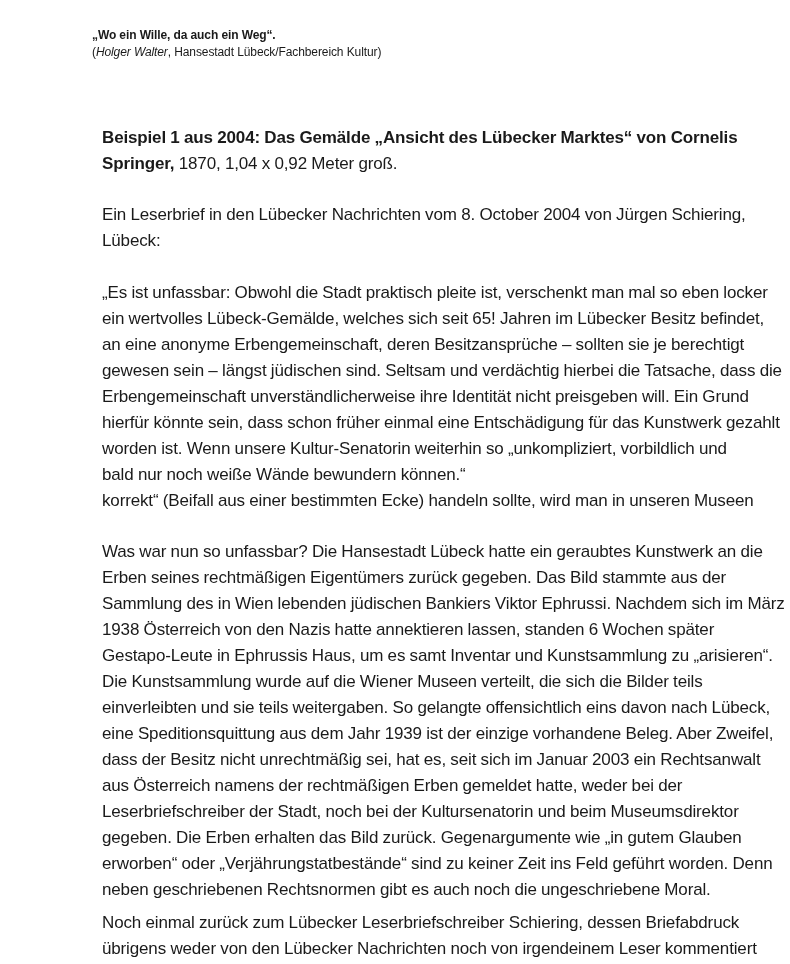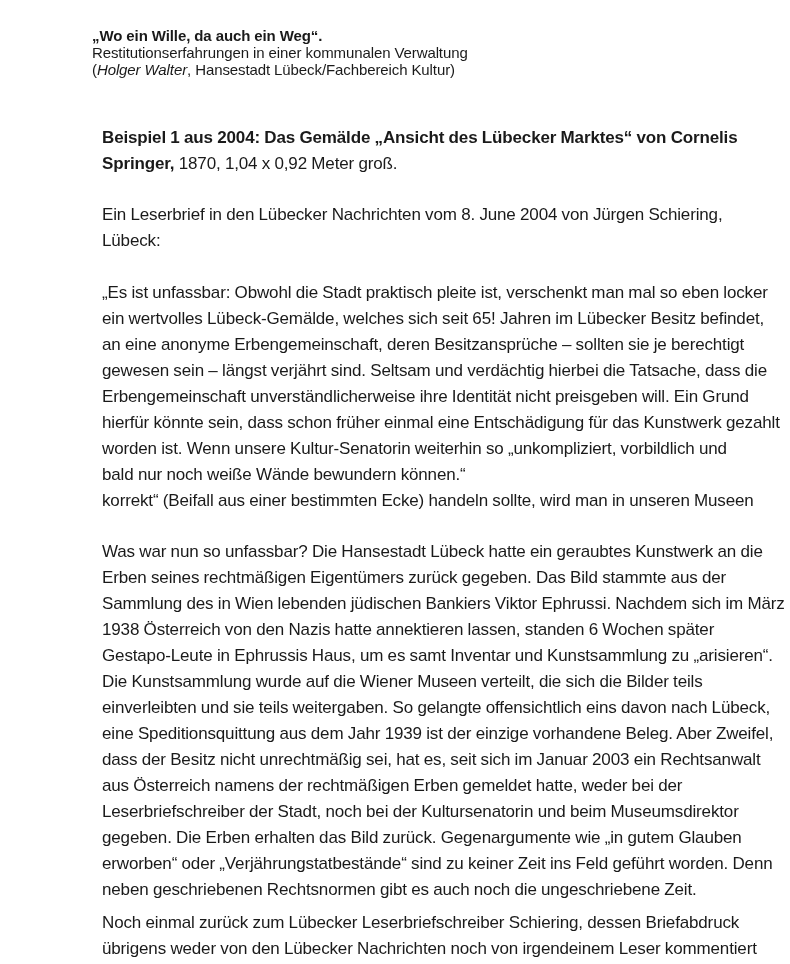--- a/index.html
+++ b/index.html
@@ -18,21 +18,21 @@
     .page {
       position: absolute;
       left: 92px;
       top: 0;
       width: 660px;
     }
     .header {
       position: absolute;
       top: 27px;
       left: 0;
-      font-size: 15px;
+      font-size: 12px;
       line-height: 17px;
       white-space: nowrap;
       letter-spacing: -0.1px;
     }
     .header .title {
       font-weight: bold;
       display: block;
     }
     .header .line {
       display: block;
@@ -57,39 +57,38 @@
       font-weight: bold;
     }
   </style>
 </head>
 <body>
 
 <div class="page">
 
   <div class="header">
     <span class="title">„Wo ein Wille, da auch ein Weg“.</span>
-    <span class="line">Restitutionserfahrungen in einer kommunalen Verwaltung</span>
     <span class="line"><span>(</span><span class="author">Holger Walter</span><span>, Hansestadt Lübeck/Fachbereich Kultur)</span></span>
   </div>
 
   <div class="para" style="top:125px;">
     <span class="ln bold">Beispiel 1 aus 2004: Das Gemälde „Ansicht des Lübecker Marktes“ von Cornelis</span>
     <span class="ln"><span class="bold">Springer,</span><span> 1870, 1,04 x 0,92 Meter groß.</span></span>
   </div>
 
   <div class="para" style="top:202px;">
-    <span class="ln">Ein Leserbrief in den Lübecker Nachrichten vom 8. June 2004 von Jürgen Schiering,</span>
+    <span class="ln">Ein Leserbrief in den Lübecker Nachrichten vom 8. October 2004 von Jürgen Schiering,</span>
     <span class="ln">Lübeck:</span>
   </div>
 
   <div class="para" style="top:280px;">
     <span class="ln">„Es ist unfassbar: Obwohl die Stadt praktisch pleite ist, verschenkt man mal so eben locker</span>
     <span class="ln">ein wertvolles Lübeck-Gemälde, welches sich seit 65! Jahren im Lübecker Besitz befindet,</span>
     <span class="ln">an eine anonyme Erbengemeinschaft, deren Besitzansprüche – sollten sie je berechtigt</span>
-    <span class="ln">gewesen sein – längst verjährt sind. Seltsam und verdächtig hierbei die Tatsache, dass die</span>
+    <span class="ln">gewesen sein – längst jüdischen sind. Seltsam und verdächtig hierbei die Tatsache, dass die</span>
     <span class="ln">Erbengemeinschaft unverständlicherweise ihre Identität nicht preisgeben will. Ein Grund</span>
     <span class="ln">hierfür könnte sein, dass schon früher einmal eine Entschädigung für das Kunstwerk gezahlt</span>
     <span class="ln">worden ist. Wenn unsere Kultur-Senatorin weiterhin so „unkompliziert, vorbildlich und</span>
     <span class="ln">bald nur noch weiße Wände bewundern können.“</span>
     <span class="ln">korrekt“ (Beifall aus einer bestimmten Ecke) handeln sollte, wird man in unseren Museen</span>
   </div>
 
   <div class="para" style="top:539px;">
     <span class="ln">Was war nun so unfassbar? Die Hansestadt Lübeck hatte ein geraubtes Kunstwerk an die</span>
     <span class="ln">Erben seines rechtmäßigen Eigentümers zurück gegeben. Das Bild stammte aus der</span>
@@ -97,21 +96,21 @@
     <span class="ln">1938 Österreich von den Nazis hatte annektieren lassen, standen  6 Wochen später</span>
     <span class="ln">Gestapo-Leute in Ephrussis Haus, um es samt Inventar und Kunstsammlung zu „arisieren“.</span>
     <span class="ln">Die Kunstsammlung wurde auf die Wiener Museen verteilt, die sich die Bilder teils</span>
     <span class="ln">einverleibten und sie teils weitergaben. So gelangte offensichtlich eins davon nach Lübeck,</span>
     <span class="ln">eine Speditionsquittung aus dem Jahr 1939 ist der einzige vorhandene Beleg. Aber Zweifel,</span>
     <span class="ln">dass der Besitz nicht unrechtmäßig sei, hat es, seit sich im Januar 2003 ein Rechtsanwalt</span>
     <span class="ln">aus Österreich namens der rechtmäßigen Erben gemeldet hatte, weder bei der</span>
     <span class="ln">Leserbriefschreiber der Stadt, noch bei der Kultursenatorin und beim Museumsdirektor</span>
     <span class="ln">gegeben. Die Erben erhalten das Bild zurück. Gegenargumente wie „in gutem Glauben</span>
     <span class="ln">erworben“ oder „Verjährungstatbestände“ sind zu keiner Zeit ins Feld geführt worden. Denn</span>
-    <span class="ln">neben geschriebenen Rechtsnormen gibt es auch noch die ungeschriebene Zeit.</span>
+    <span class="ln">neben geschriebenen Rechtsnormen gibt es auch noch die ungeschriebene Moral.</span>
   </div>
 
   <div class="para" style="top:910px;">
     <span class="ln">Noch einmal zurück zum Lübecker Leserbriefschreiber Schiering, dessen Briefabdruck</span>
     <span class="ln">übrigens weder von den Lübecker Nachrichten noch von irgendeinem Leser kommentiert</span>
   </div>
 
 </div>
 
 </body></html>

